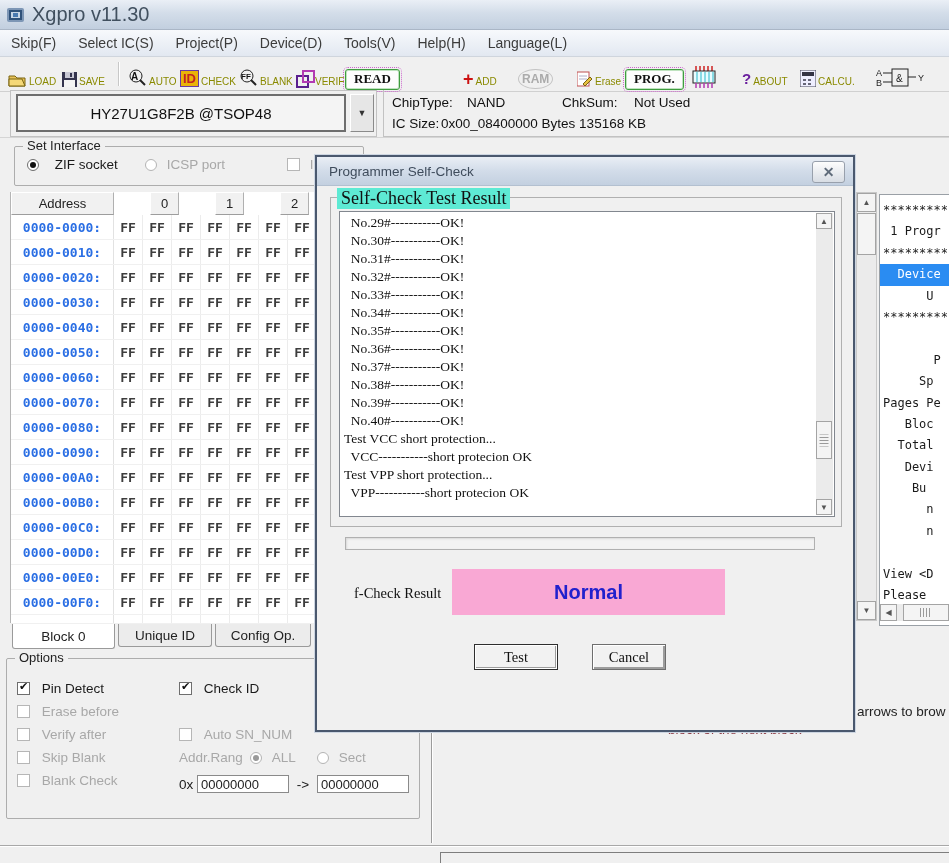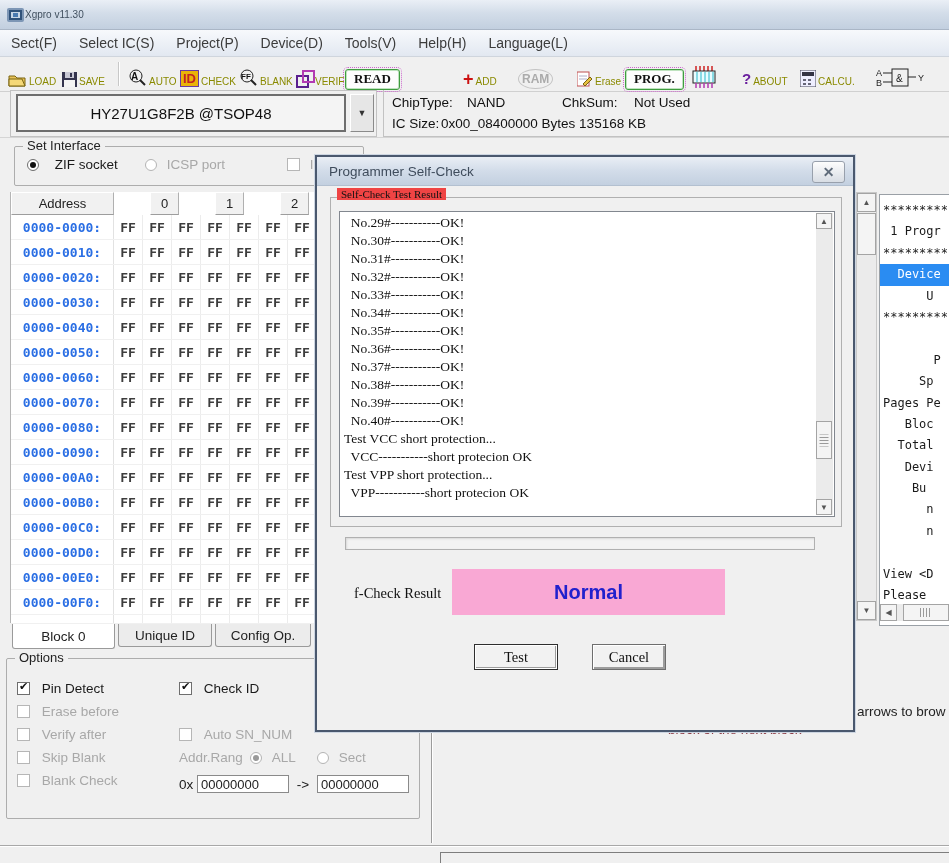--- a/index.html
+++ b/index.html
@@ -2,21 +2,21 @@
 <html><head>
 <meta charset="utf-8">
 <style>
   html,body{margin:0;padding:0;background:#c8c8c8;}
   .screen{position:relative;width:949px;height:863px;overflow:hidden;background:#f0f0f0;
           font-family:"Liberation Sans",sans-serif;font-size:13px;color:#1a1a1a;}
   
   .titlebar{position:absolute;left:0;top:0;width:949px;height:30px;
     background:linear-gradient(#eaeff6,#d3dde9 45%,#c2cfdf);border-bottom:1px solid #aab6c6;
     display:flex;align-items:center;padding-left:7px;box-sizing:border-box;}
-  .title-text{color:#41505f;font-size:10px;}
+  .title-text{color:#41505f;font-size:20px;margin-left:7px;}
   .menubar{position:absolute;left:0;top:30px;width:949px;height:27px;
     background:linear-gradient(#f7f9fc,#e2e8f1);display:flex;align-items:center;
     border-bottom:1px solid #cfd5dd;box-sizing:border-box;}
   .menu-item{color:#3c3c3c;font-size:14px;margin-left:11px;margin-right:11px;white-space:nowrap;}
   .toolbar{position:absolute;left:0;top:57px;width:949px;height:34px;background:#f0f0f0;
     border-bottom:1px solid #d0d0d0;}
   .titem{position:absolute;top:4px;height:26px;display:flex;align-items:flex-end;white-space:nowrap;}
   .tlabel{font-size:10px;font-weight:normal;color:#8a8a00;margin-left:2px;}
   .tsep{position:absolute;top:5px;width:1px;height:24px;background:#c8c8c8;border-right:1px solid #fff;}
   .fakebtn{font-family:"Liberation Serif",serif;font-weight:bold;font-size:13px;color:#111;
@@ -94,22 +94,22 @@
   
   .dialog{position:absolute;left:315px;top:155px;width:540px;height:577px;background:#f0f0f0;
     border:2px solid #4a586e;box-shadow:0 0 0 1px #cdd6e2;box-sizing:border-box;z-index:10;}
   .dlg-title{position:absolute;left:0;top:0;right:0;height:29px;
     background:linear-gradient(#e9eef5,#d2dce9 50%,#c3d0e0);border-bottom:1px solid #b3c0d0;
     display:flex;align-items:center;padding-left:12px;color:#3f4c5c;font-size:13.5px;box-sizing:border-box;}
   .dlg-close{position:absolute;right:8px;top:4px;width:31px;height:20px;border:1px solid #98a0ac;border-radius:3px;
     background:linear-gradient(#fdfdfd,#d8dde4);display:flex;align-items:center;justify-content:center;
     color:#5f6b7a;font-weight:bold;font-size:14px;}
   .dlg-group{position:absolute;left:13px;top:40px;width:512px;height:330px;border:1px solid #b0b0b0;box-sizing:border-box;}
-  .dlg-group-label{position:absolute;top:-10px;left:6px;background:#ef4444;padding:0 4px;
-    font-family:"Liberation Serif",serif;font-size:11px;color:#111;}
+  .dlg-group-label{position:absolute;top:-10px;left:6px;background:#5eead4;padding:0 4px;
+    font-family:"Liberation Serif",serif;font-size:18px;color:#111;}
   .sc-list{position:absolute;left:8px;top:13px;width:496px;height:306px;background:#fff;
     border:1px solid #82878f;box-sizing:border-box;overflow:hidden;padding:2px 0 0 4px;}
   .sc-line{font-family:"Liberation Serif",serif;font-size:13.5px;line-height:18px;white-space:pre;color:#111;}
   .sc-vsb{position:absolute;right:1px;top:1px;width:17px;height:302px;background:#ebebeb;}
   .dlg-progress{position:absolute;left:28px;top:380px;width:470px;height:13px;border:1px solid #b0b0b0;
     background:#f3f3f3;box-shadow:inset 1px 1px 2px #d8d8d8;box-sizing:border-box;}
   .dlg-result-label{position:absolute;left:37px;top:428px;font-family:"Liberation Serif",serif;font-size:14.5px;color:#111;}
   .dlg-result-box{position:absolute;left:135px;top:412px;width:273px;height:46px;background:#f9a8d4;
     display:flex;align-items:center;justify-content:center;font-weight:bold;font-size:20px;color:#2121cd;}
   .dlg-btn{position:absolute;top:487px;height:26px;background:#f2f2f2;
@@ -130,21 +130,21 @@
           <rect x="0" y="1" width="17" height="14" rx="2" fill="#7d96b5"></rect>
           <rect x="2" y="3" width="13" height="10" fill="#30527a"></rect>
           <rect x="4" y="5" width="9" height="6" fill="#c7d6e6"></rect>
           <rect x="6" y="6" width="5" height="4" fill="#4a7ab0"></rect>
         </svg>
     </span>
     <span class="title-text">Xgpro v11.30</span>
   </div>
 
   <div class="menubar">
-    <span class="menu-item">Sect(F)</span>
+    <span class="menu-item">Skip(F)</span>
     <span class="menu-item">Select IC(S)</span>
     <span class="menu-item">Project(P)</span>
     <span class="menu-item">Device(D)</span>
     <span class="menu-item">Tools(V)</span>
     <span class="menu-item">Help(H)</span>
     <span class="menu-item">Language(L)</span>
   </div>
 
   <div class="toolbar">
     <div class="titem" style="left:8px">

